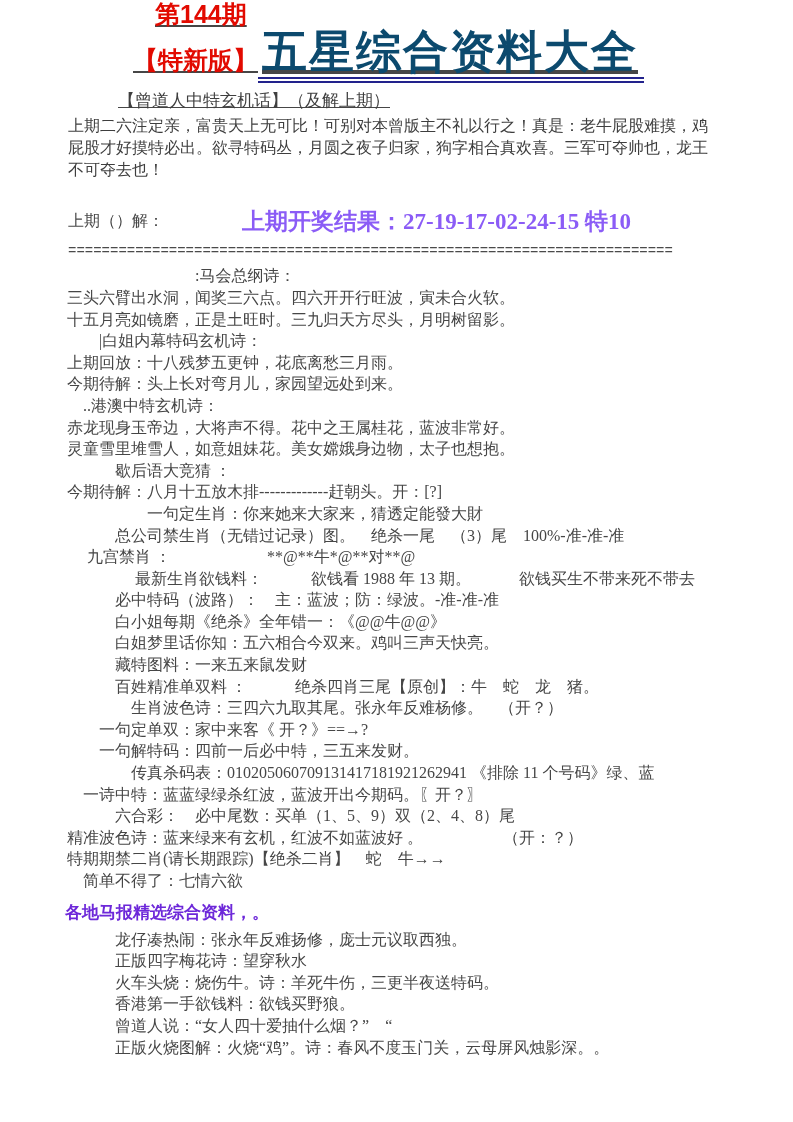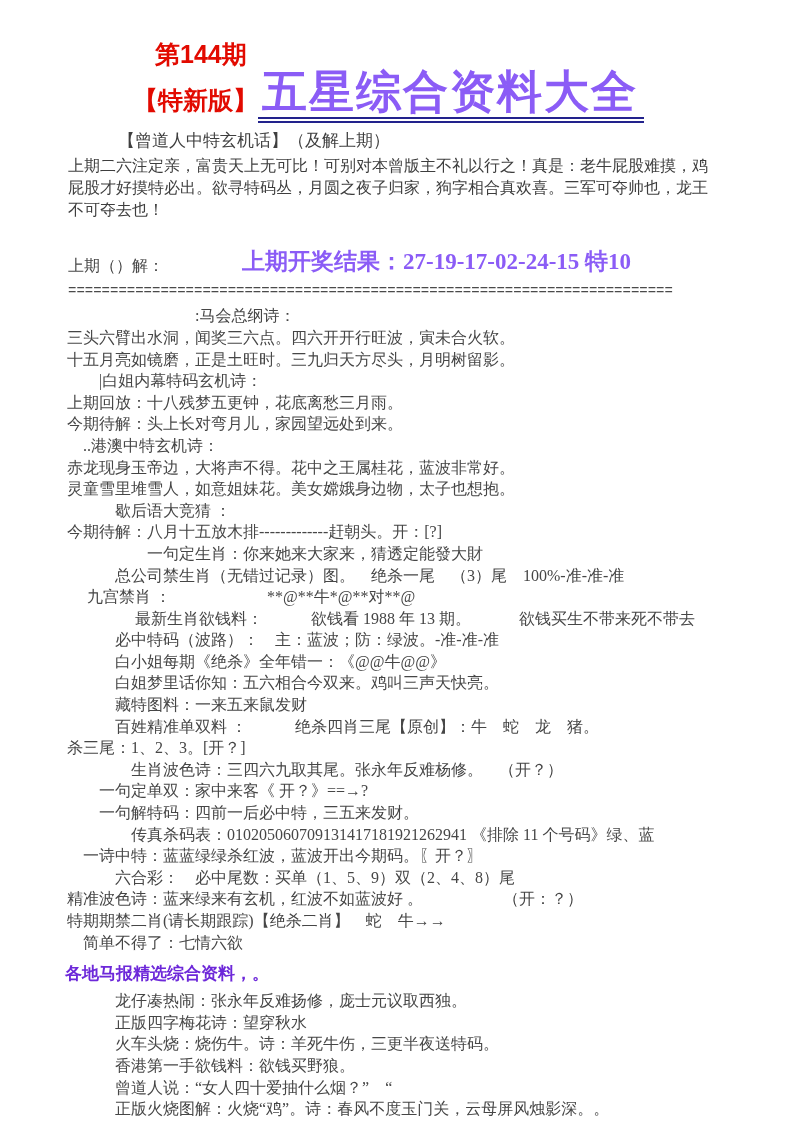--- a/index.html
+++ b/index.html
@@ -2,39 +2,39 @@
 <html><head>
 <meta charset="utf-8">
 <style>
   html,body{margin:0;padding:0;}
   body{
     width:793px;height:1122px;overflow:hidden;background:#ffffff;
     font-family:"Liberation Serif","DejaVu Serif",serif;
     color:#464646;position:relative;
   }
   .sheet{position:absolute;inset:0;}
-  .header{margin-top:40px;}
+  .header{text-decoration:underline;}
   .issue{
     margin-left:155px;font-size:25px;font-weight:bold;color:#e20a00;
     font-family:"Liberation Sans","DejaVu Sans",sans-serif;line-height:28px;
   }
   .title-row{display:flex;align-items:flex-end;margin-left:133px;margin-top:0px;}
   .tag{
     color:#e20a00;font-weight:bold;font-size:25px;line-height:32px;
     font-family:"Liberation Sans","DejaVu Sans",sans-serif;margin-bottom:7px;
   }
   .title{
-    color:#8b5cf6;font-size:45px;font-weight:bold;line-height:48px;
+    color:#0c4a6e;font-size:45px;font-weight:bold;line-height:48px;
     letter-spacing:2px;border-bottom:6px double #22228c;padding:0 6px 1px 4px;
     font-family:"Liberation Serif","DejaVu Serif",serif;
   }
   .subtitle{margin:6px 0 0 118px;font-size:17px;color:#3f3f3f;}
   .intro{margin:3px 20px 0 68px;color:#3e3e3e;}
   .intro .ln{font-size:16px;line-height:21.8px;white-space:pre;}
-  .results-row{display:flex;align-items:flex-end;margin:26px 0 0 68px;}
+  .results-row{display:flex;align-items:center;margin:26px 0 0 68px;}
   .results-label{font-size:16px;color:#474747;white-space:pre;}
   .results-text{
     margin-left:78px;color:#8b5cf6;font-weight:bold;font-size:23px;
     font-family:Liberation Serif, serif;white-space:nowrap;
   }
   .divider{
     margin:4px 20px 0 68px;height:20px;overflow:hidden;white-space:nowrap;
     font-family:"Liberation Mono","DejaVu Sans Mono",monospace;
     font-size:14px;color:#4a4a4a;letter-spacing:0px;line-height:20px;
   }
@@ -86,21 +86,20 @@
       <div class="ln">今期待解：八月十五放木排-------------赶朝头。开：[?]</div>
       <div class="ln">　　　　　一句定生肖：你来她来大家来，猜透定能發大財</div>
       <div class="ln">　　　总公司禁生肖（无错过记录）图。　绝杀一尾　（3）尾　100%-准-准-准</div>
       <div class="ln">　 九宫禁肖 ：　　　　　　**@**牛*@**对**@</div>
       <div class="ln">　　　　 最新生肖欲钱料：　　　欲钱看 1988 年 13 期。　　　欲钱买生不带来死不带去</div>
       <div class="ln">　　　必中特码（波路）：　主：蓝波；防：绿波。-准-准-准</div>
       <div class="ln">　　　白小姐每期《绝杀》全年错一：《@@牛@@》</div>
       <div class="ln">　　　白姐梦里话你知：五六相合今双来。鸡叫三声天快亮。</div>
       <div class="ln">　　　藏特图料：一来五来鼠发财</div>
       <div class="ln">　　　百姓精准单双料 ：　　　绝杀四肖三尾【原创】：牛　蛇　龙　猪。</div>
-      <div class="ln">杀三尾：1、2、3。[开？]</div>
       <div class="ln">　　　　生肖波色诗：三四六九取其尾。张永年反难杨修。　（开？）</div>
       <div class="ln">　　一句定单双：家中来客《 开？》==→?</div>
       <div class="ln">　　一句解特码：四前一后必中特，三五来发财。</div>
       <div class="ln">　　　　传真杀码表：010205060709131417181921262941 《排除 11 个号码》绿、蓝</div>
       <div class="ln">　一诗中特：蓝蓝绿绿杀红波，蓝波开出今期码。〖开？〗</div>
       <div class="ln">　　　六合彩：　必中尾数：买单（1、5、9）双（2、4、8）尾</div>
       <div class="ln">精准波色诗：蓝来绿来有玄机，红波不如蓝波好 。　　　　　（开：？）</div>
       <div class="ln">特期期禁二肖(请长期跟踪)【绝杀二肖】　蛇　牛→→</div>
       <div class="ln">　简单不得了：七情六欲</div>
     </div>

